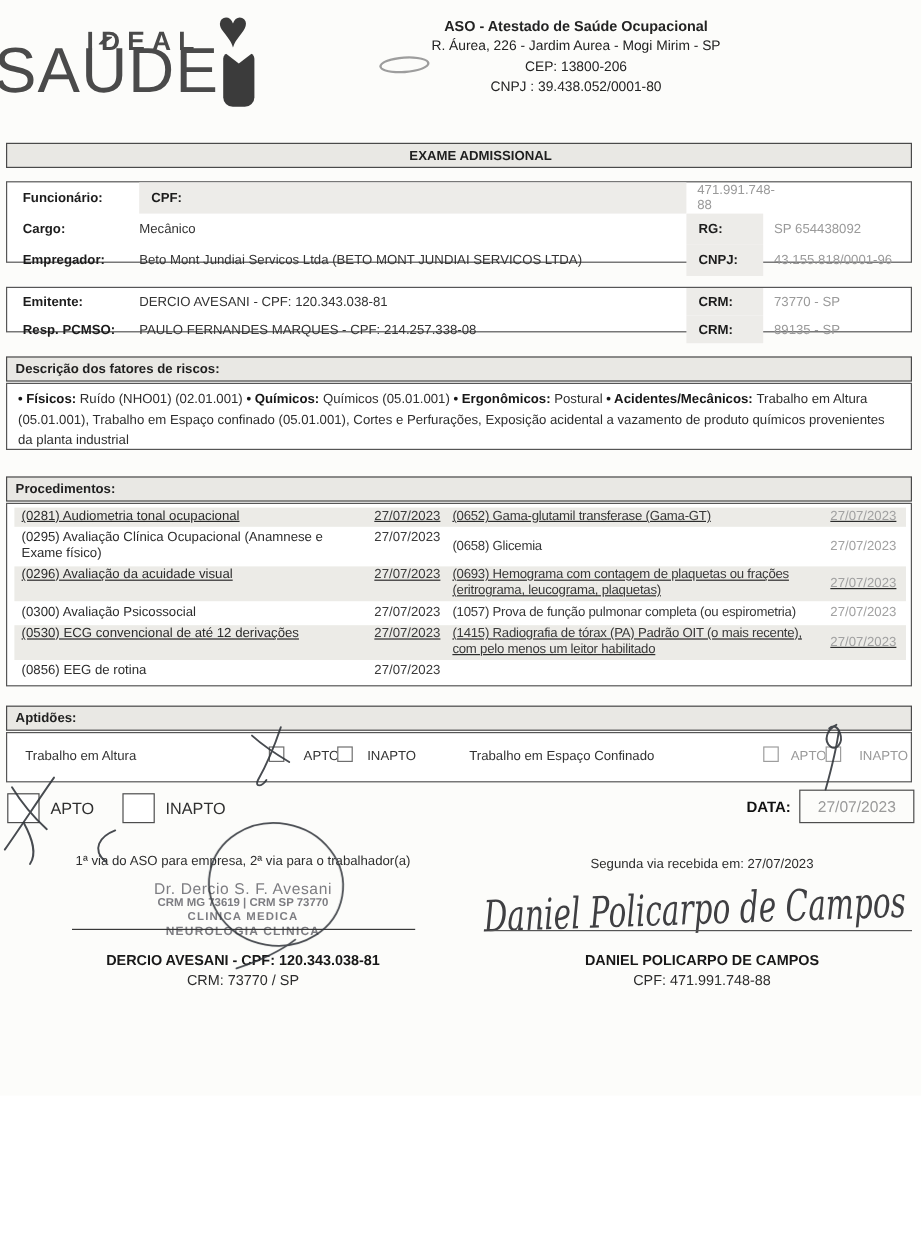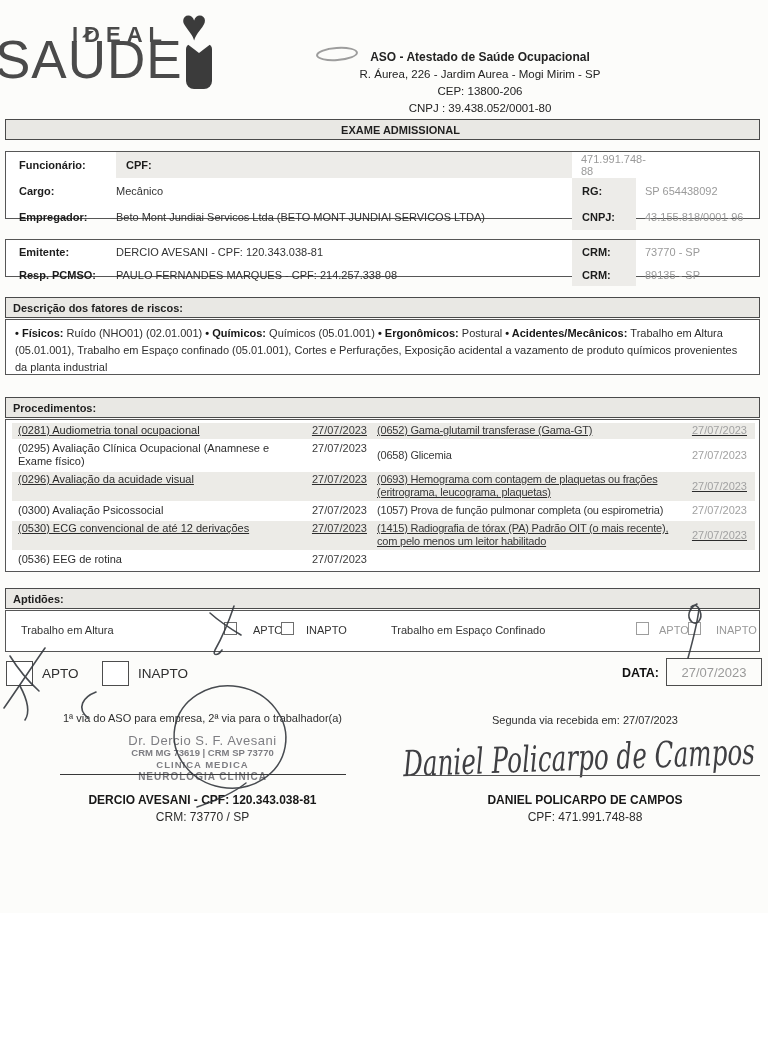--- a/index.html
+++ b/index.html
@@ -12,21 +12,21 @@
               font-weight:700;color:#4a4a4a;}
   .logo-saude{position:absolute;left:-5px;top:33px;font-size:53px;letter-spacing:1px;
               font-weight:300;color:#4a4a4a;line-height:1;}
   .logo-heart{position:absolute;left:181px;top:3px;font-size:44px;line-height:1;color:#3b3b3b;}
   .logo-bar{position:absolute;left:186px;top:44px;width:26px;height:45px;background:#3b3b3b;
             border-radius:5px 5px 8px 8px;}
   .logo-bar::before{content:"";position:absolute;left:0;top:-1px;width:0;height:0;
             border-left:13px solid transparent;border-right:13px solid transparent;
             border-top:10px solid #fcfcfa;}
   .clinic-info{position:absolute;left:330px;top:14px;width:300px;text-align:center;
-               font-size:11.5px;line-height:17px;color:#232323;margin-top:35px;}
+               font-size:11.5px;line-height:17px;color:#232323;}
   .clinic-info .t{font-weight:bold;font-size:12px;}
   .staple{position:absolute;left:316px;top:47px;width:38px;height:10px;border:2px solid #7e7e7e;
           border-radius:50%;transform:rotate(-4deg);opacity:.75;}
 
   
   .bar{position:absolute;left:5px;width:755px;height:21px;background:#e9e8e4;
        border:1px solid #4a4a4a;box-sizing:border-box;display:flex;align-items:center;
        font-size:11px;font-weight:bold;color:#1f1f1f;}
   .bar.center{justify-content:center;padding-left:36px;}
   .bar.left{padding-left:7px;}
@@ -181,21 +181,21 @@
       <span class="rd">27/07/2023</span>
     </div>
     <div class="prow shaded">
       <span>(0530) ECG convencional de até 12 derivações</span>
       <span class="d">27/07/2023</span>
         <span></span>
       <span class="rname">(1415) Radiografia de tórax (PA) Padrão OIT (o mais recente), com pelo menos um leitor habilitado</span>
       <span class="rd">27/07/2023</span>
     </div>
     <div class="prow">
-      <span>(0536) EEG de rotina</span>
+      <span>(0856) EEG de rotina</span>
       <span class="d">27/07/2023</span>
         <span></span>
       <span class="rname"></span>
       <span class="rd"></span>
     </div>
   </div>
 
   <div class="bar left" style="top:588px;">Aptidões:</div>
   <div class="box apt-box" style="top:610px;">
     <span class="txt" style="left:15px;">Trabalho em Altura</span>

